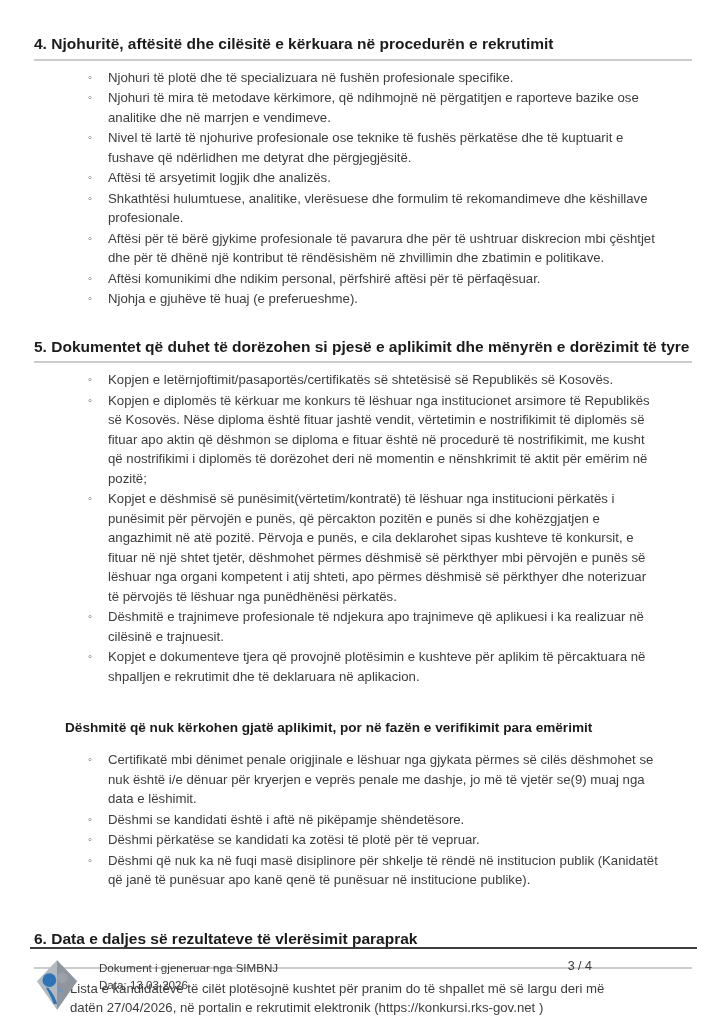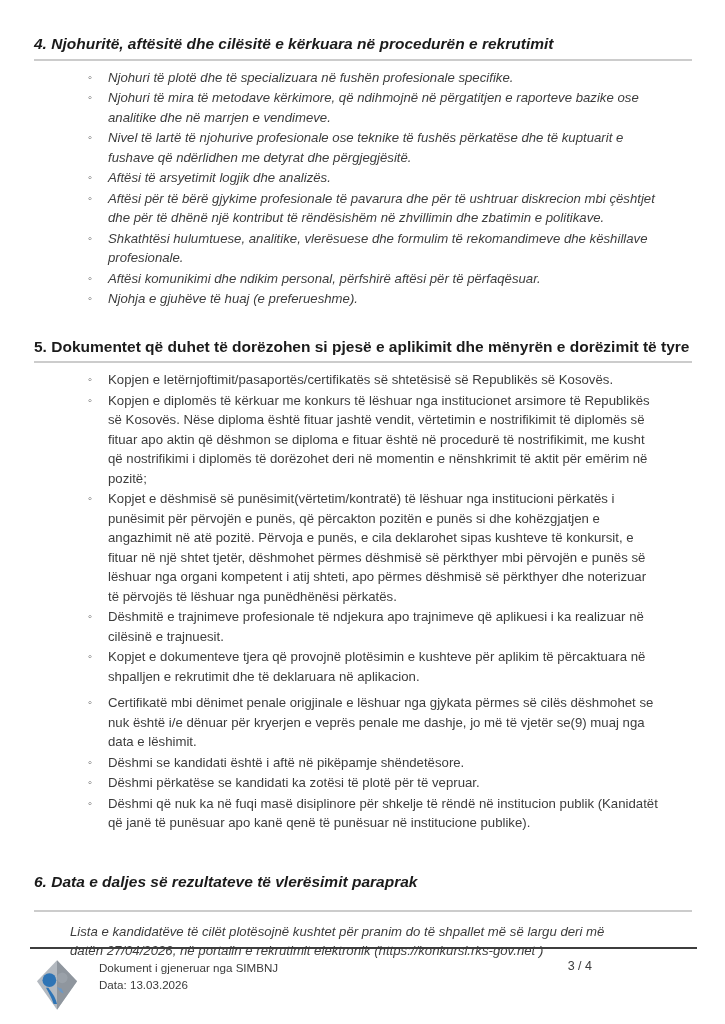--- a/index.html
+++ b/index.html
@@ -29,27 +29,27 @@
     margin:7px 0 0 0;
     padding:0 32px 0 74px;
     font-size:13.2px; line-height:19.5px;
   }
   ul.bullets li { position:relative; margin:0 0 1px 0; }
   ul.bullets li::before {
     content:"\25E6";
     position:absolute; left:-20px; top:0;
     font-size:11px; color:#4a4a4a;
   }
-  .section-4 { margin-bottom:27px;font-style:italic; }
+  .section-4 { margin-bottom:27px; }
   .section-5 { margin-bottom:0; }
   .subheading {
     font-weight:700; font-size:13.6px; color:#1b1b1b;
     margin:32px 0 13px 31px; line-height:1.4;
   }
-  .section-6 { margin-top:38px;font-style:italic; }
+  .section-6 { margin-top:38px; }
   .section-6 .heading-rule { margin-top:17px; }
   .paragraph {
     margin:10px 58px 0 36px;
     font-size:13.2px; line-height:19.5px;
   }
   .footer {
     position:absolute; left:30px; right:28px; bottom:13px;
   }
   .footer-rule { height:2px; background:#3d3d3d; border:0; margin:0 0 10px 0; }
   .footer-row { display:flex; align-items:flex-start;gap:8px; }
@@ -63,38 +63,39 @@
 <div class="page">
 
   <div class="section section-4">
     <h2 class="section-heading">4. Njohuritë, aftësitë dhe cilësitë e kërkuara në procedurën e rekrutimit</h2>
     <hr class="heading-rule">
     <ul class="bullets">
         <li>Njohuri të plotë dhe të specializuara në fushën profesionale specifike.</li>
         <li>Njohuri të mira të metodave kërkimore, që ndihmojnë në përgatitjen e raporteve bazike ose analitike dhe në marrjen e vendimeve.</li>
         <li>Nivel të lartë të njohurive profesionale ose teknike të fushës përkatëse dhe të kuptuarit e fushave që ndërlidhen me detyrat dhe përgjegjësitë.</li>
         <li>Aftësi të arsyetimit logjik dhe analizës.</li>
+        <li>Shkathtësi hulumtuese, analitike, vlerësuese dhe formulim të rekomandimeve dhe këshillave profesionale.</li>
         <li>Aftësi për të bërë gjykime profesionale të pavarura dhe për të ushtruar diskrecion mbi çështjet dhe për të dhënë një kontribut të rëndësishëm në zhvillimin dhe zbatimin e politikave.</li>
-        <li>Shkathtësi hulumtuese, analitike, vlerësuese dhe formulim të rekomandimeve dhe këshillave profesionale.</li>
         <li>Aftësi komunikimi dhe ndikim personal, përfshirë aftësi për të përfaqësuar.</li>
         <li>Njohja e gjuhëve të huaj (e preferueshme).</li>
       </ul>
   </div>
 
   <div class="section section-5">
     <h2 class="section-heading">5. Dokumentet që duhet të dorëzohen si pjesë e aplikimit dhe mënyrën e dorëzimit të tyre</h2>
     <hr class="heading-rule">
     <ul class="bullets">
         <li>Kopjen e letërnjoftimit/pasaportës/certifikatës së shtetësisë së Republikës së Kosovës.</li>
         <li>Kopjen e diplomës të kërkuar me konkurs të lëshuar nga institucionet arsimore të Republikës së Kosovës. Nëse diploma është fituar jashtë vendit, vërtetimin e nostrifikimit të diplomës së fituar apo aktin që dëshmon se diploma e fituar është në procedurë të nostrifikimit, me kusht që nostrifikimi i diplomës të dorëzohet deri në momentin e nënshkrimit të aktit për emërim në pozitë;</li>
         <li>Kopjet e dëshmisë së punësimit(vërtetim/kontratë) të lëshuar nga institucioni përkatës i punësimit për përvojën e punës, që përcakton pozitën e punës si dhe kohëzgjatjen e angazhimit në atë pozitë. Përvoja e punës, e cila deklarohet sipas kushteve të konkursit, e fituar në një shtet tjetër, dëshmohet përmes dëshmisë së përkthyer mbi përvojën e punës së lëshuar nga organi kompetent i atij shteti, apo përmes dëshmisë së përkthyer dhe noterizuar të përvojës të lëshuar nga punëdhënësi përkatës.</li>
         <li>Dëshmitë e trajnimeve profesionale të ndjekura apo trajnimeve që aplikuesi i ka realizuar në cilësinë e trajnuesit.</li>
         <li>Kopjet e dokumenteve tjera që provojnë plotësimin e kushteve për aplikim të përcaktuara në shpalljen e rekrutimit dhe të deklaruara në aplikacion.</li>
       </ul>
 
+    <div class="subheading">Dëshmitë që nuk kërkohen gjatë aplikimit, por në fazën e verifikimit para emërimit</div>
     <ul class="bullets">
         <li>Certifikatë mbi dënimet penale origjinale e lëshuar nga gjykata përmes së cilës dëshmohet se nuk është i/e dënuar për kryerjen e veprës penale me dashje, jo më të vjetër se(9) muaj nga data e lëshimit.</li>
         <li>Dëshmi se kandidati është i aftë në pikëpamje shëndetësore.</li>
         <li>Dëshmi përkatëse se kandidati ka zotësi të plotë për të vepruar.</li>
         <li>Dëshmi që nuk ka në fuqi masë disiplinore për shkelje të rëndë në institucion publik (Kanidatët që janë të punësuar apo kanë qenë të punësuar në institucione publike).</li>
       </ul>
   </div>
 
   <div class="section section-6">
     <h2 class="section-heading">6. Data e daljes së rezultateve të vlerësimit paraprak</h2>

